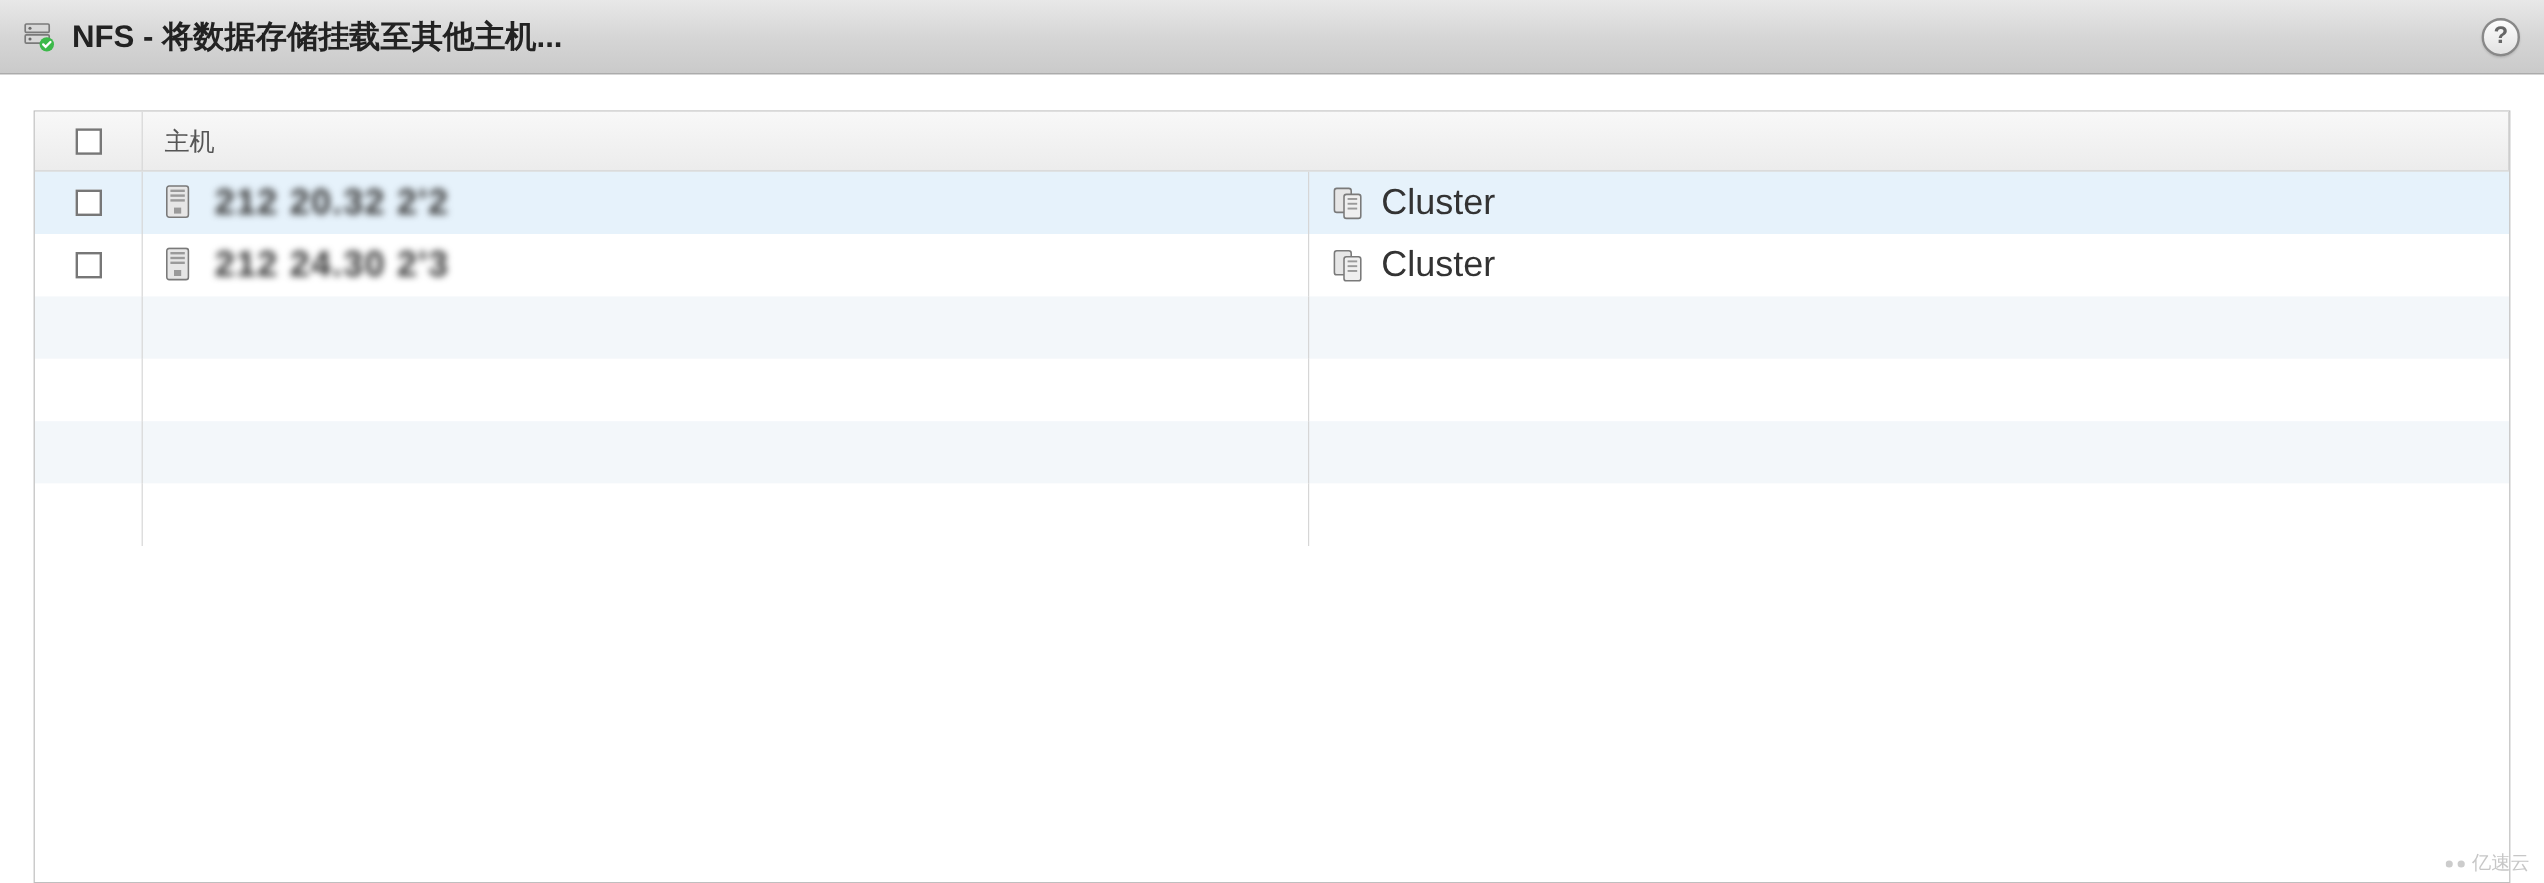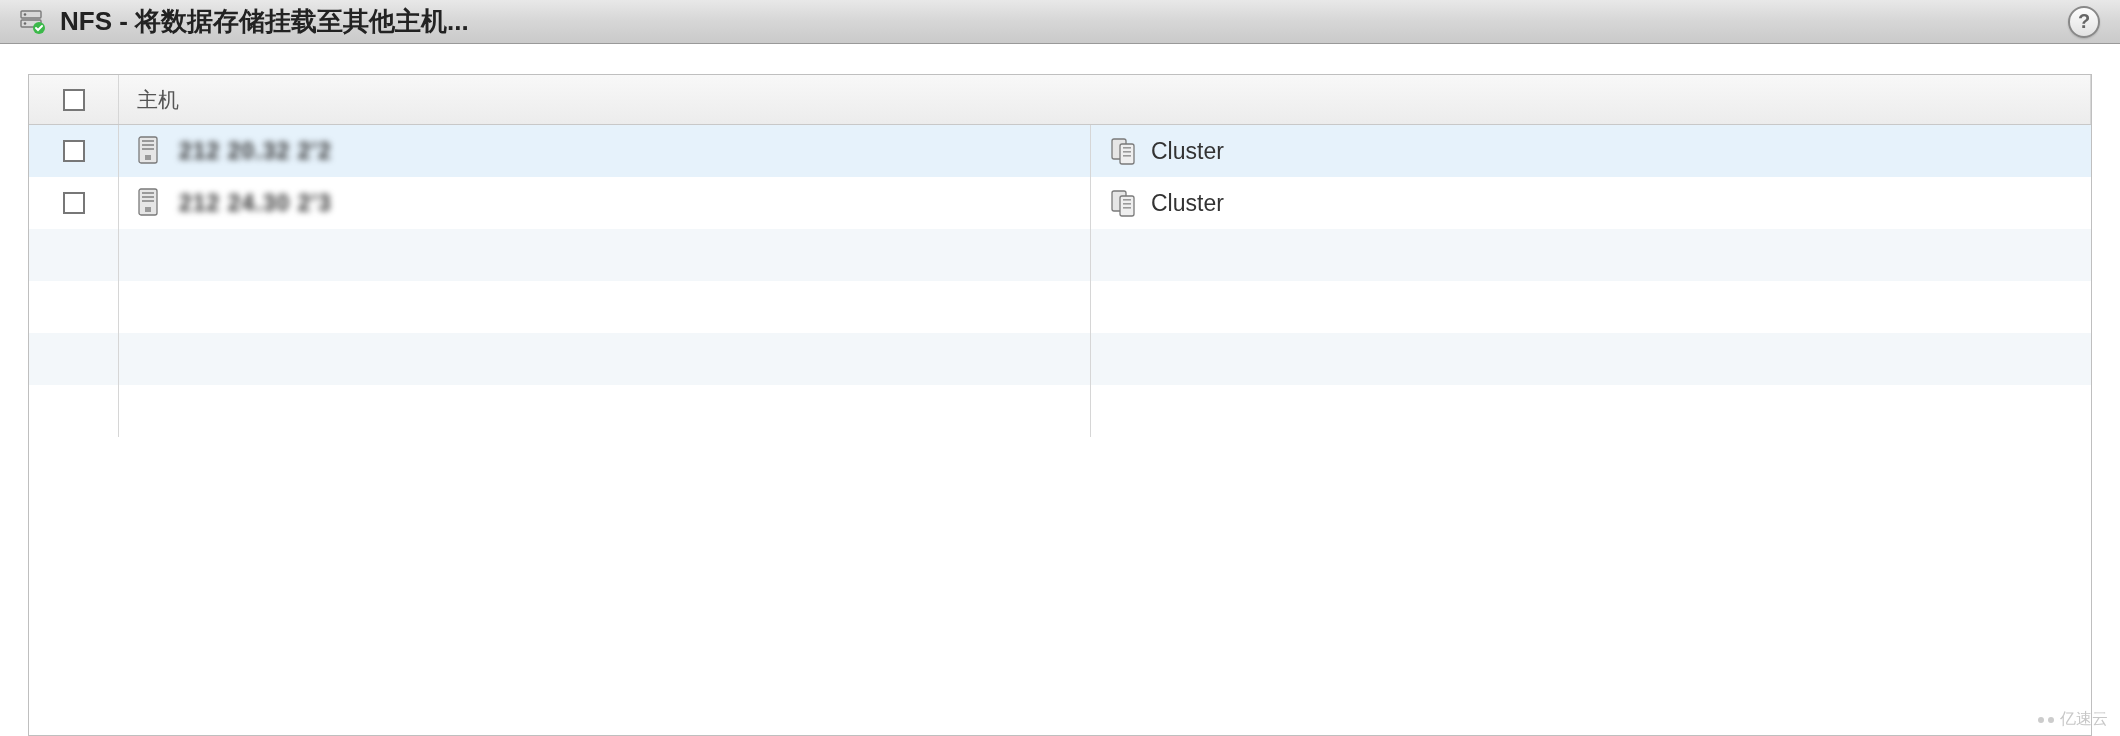--- a/index.html
+++ b/index.html
@@ -10,21 +10,21 @@
       color: #333;
     }
     .dialog {
       width: 2120px;
       height: 736px;
       display: flex;
       flex-direction: column;
       background: #fff;
     }
     .titlebar {
-      height: 44px;
+      height: 62px;
       background: linear-gradient(to bottom, #e8e8e8 0%, #d6d6d6 50%, #cacaca 100%);
       border-bottom: 1px solid #999;
       display: flex;
       align-items: center;
       padding: 0 20px;
     }
     .titlebar-icon {
       width: 26px;
       height: 26px;
       margin-right: 14px;
@@ -97,21 +97,21 @@
       background: #fff;
       cursor: pointer;
     }
     .host-icon, .cluster-icon {
       width: 26px;
       height: 30px;
       margin-right: 16px;
       flex-shrink: 0;
     }
     .host-icon svg, .cluster-icon svg { display:block; }
-    .cell-text { font-size: 23px; color: #333; }
+    .cell-text { font-size: 30px; color: #333; }
     .obscured {
       filter: blur(3px);
       font-weight: bold;
       letter-spacing: 1px;
     }
     .watermark {
       position: fixed;
       right: 12px;
       bottom: 6px;
       font-size: 16px;

